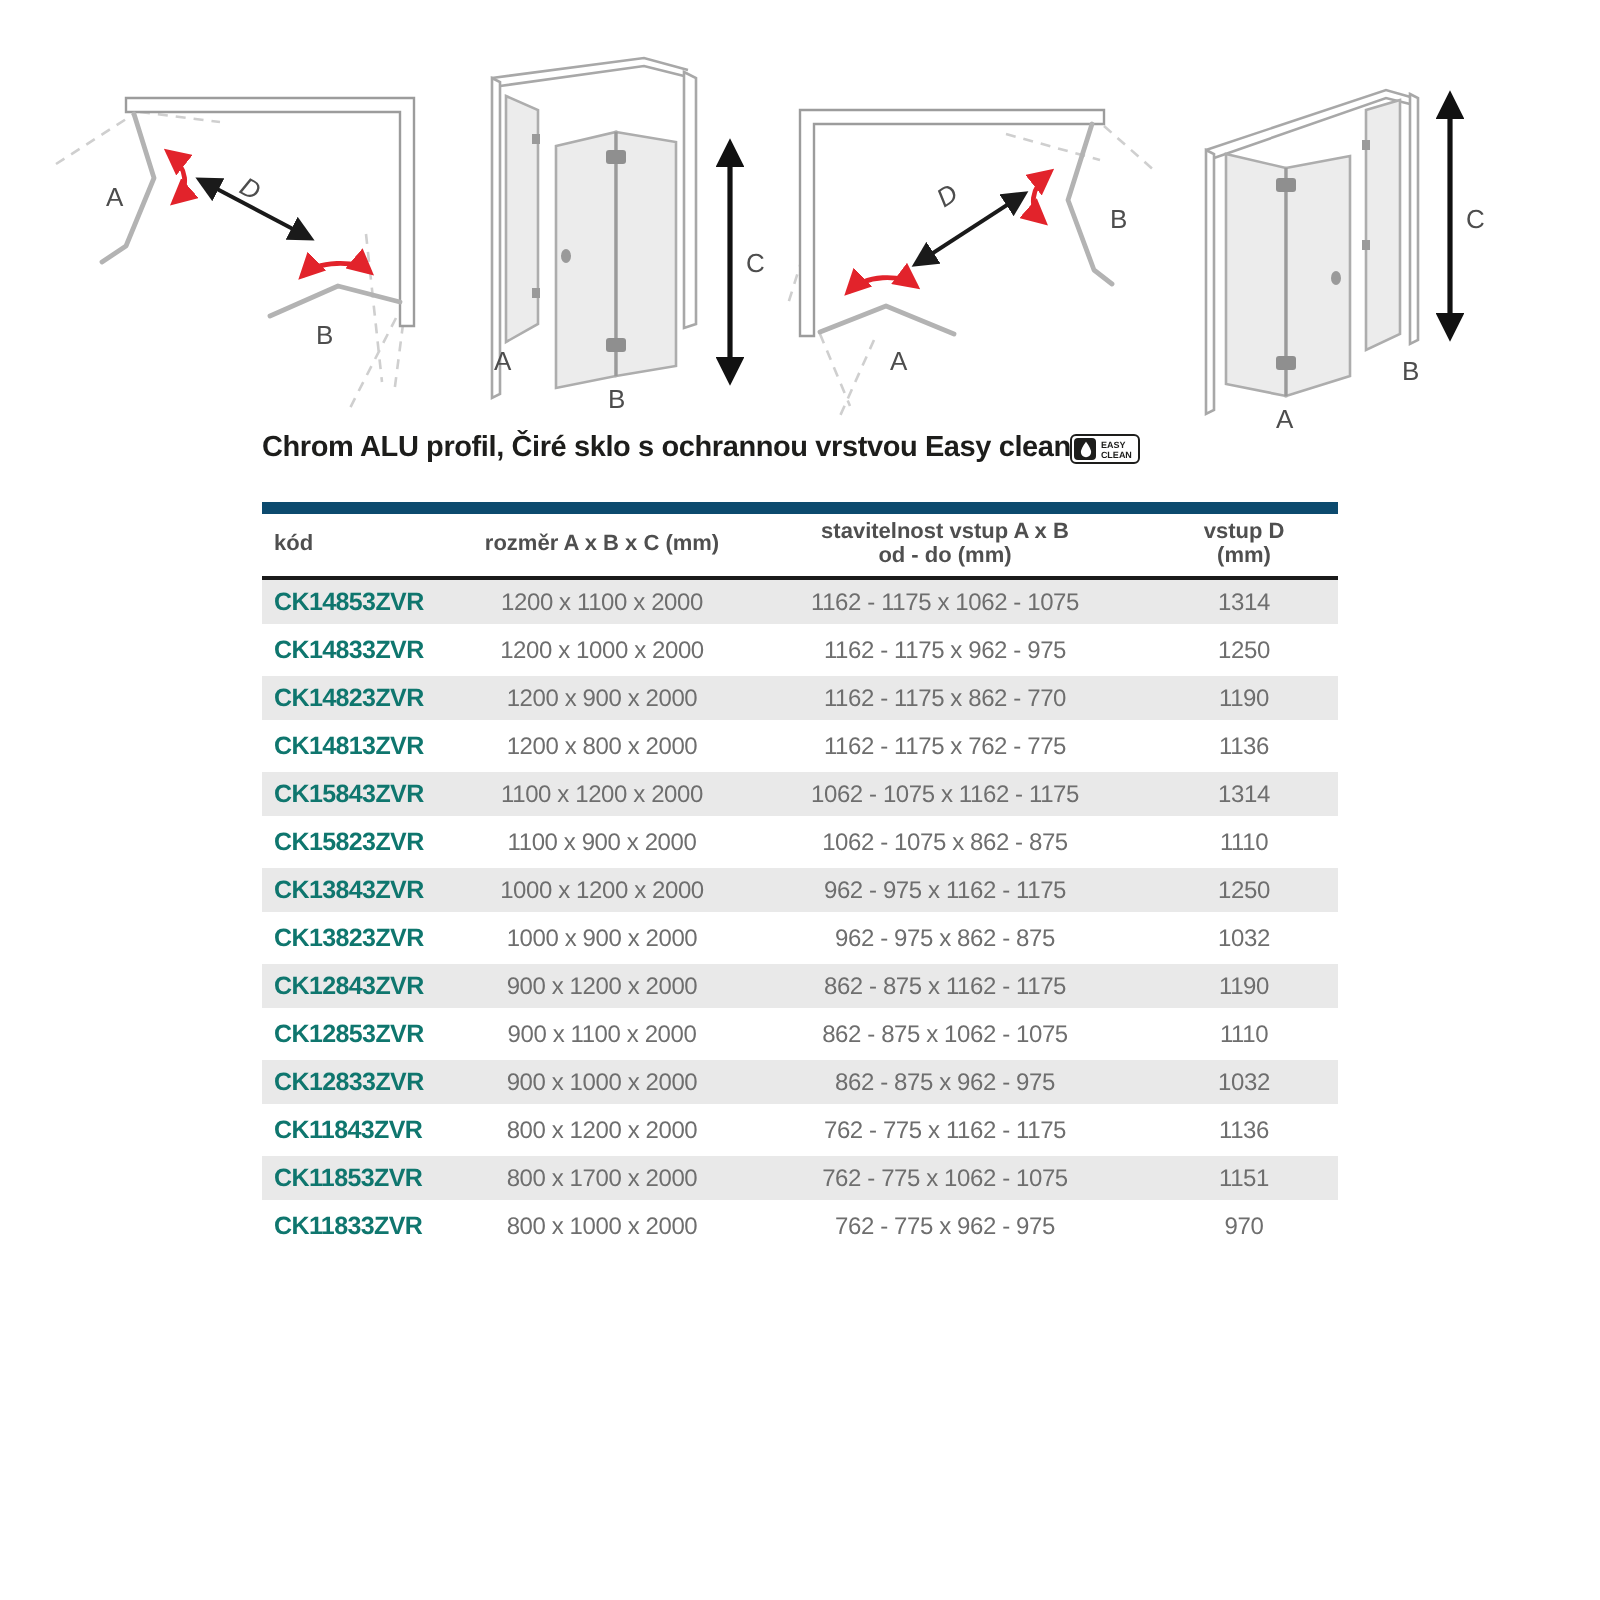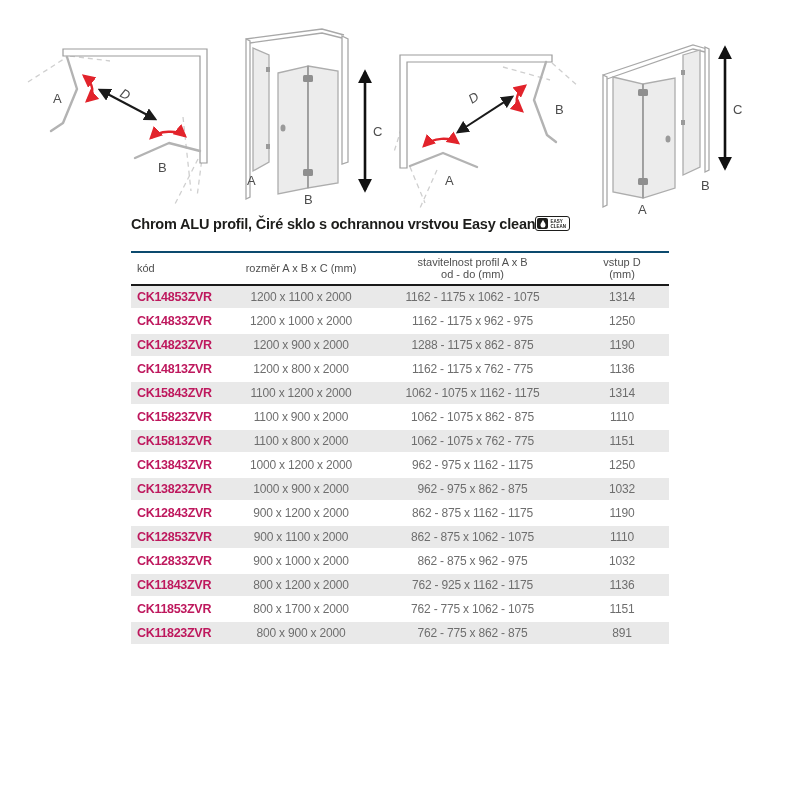--- a/index.html
+++ b/index.html
@@ -1,36 +1,36 @@
 <!DOCTYPE html>
 <html><head>
 <meta charset="utf-8">
 <style>
   html,body{margin:0;padding:0;background:#fff;}
   .page{position:relative;width:800px;height:800px;background:#fff;overflow:hidden;
         font-family:"Liberation Sans",sans-serif;}
   .diag{position:absolute;}
   .dlabel{font-family:"Liberation Sans",sans-serif;font-size:13px;fill:#4d4d4d;}
   .dlabel-i{font-style:italic;}
-  .title-row{position:absolute;left:131px;top:216px;display:flex;align-items:flex-start;gap:0;}
+  .title-row{position:absolute;left:131px;top:216px;display:flex;align-items:flex-end;gap:0;}
   .page-title{margin:0;font-size:14.5px;font-weight:bold;color:#1d1d1b;letter-spacing:-0.2px;}
   .badge{display:inline-flex;align-items:center;gap:2px;border:1px solid #1d1d1b;
          border-radius:3px;padding:1px 3px 1px 1px;height:15px;box-sizing:border-box;}
   .badge-sq{width:11px;height:11px;background:#1d1d1b;border-radius:2px;display:flex;
             align-items:center;justify-content:center;}
   .badge-txt{font-size:4.5px;line-height:5px;font-weight:bold;color:#1d1d1b;letter-spacing:0;}
   table.spec{position:absolute;left:131px;top:251px;width:538px;border-collapse:collapse;
              table-layout:fixed;}
-  table.spec th{font-weight:normal;font-size:11px;color:#4f4f4f;border-top:2px solid #0c4a6e;
+  table.spec th{font-weight:bold;font-size:11px;color:#4f4f4f;border-top:6px solid #0c4a6e;
                 border-bottom:2px solid #1a1a1a;padding:3px 0 4px;text-align:center;
                 vertical-align:middle;line-height:12px;}
   table.spec th.c-code{text-align:left;padding-left:6px;}
   table.spec td{height:22px;border-bottom:2px solid #fff;font-size:12px;color:#6e6e6e;
                 text-align:center;padding:0;letter-spacing:-0.2px;white-space:nowrap;}
-  table.spec td.c-code{text-align:left;padding-left:6px;font-weight:bold;color:#be185d;
+  table.spec td.c-code{text-align:left;padding-left:6px;font-weight:bold;color:#0f766e;
                        font-size:12.5px;letter-spacing:-0.3px;}
   table.spec tbody tr:nth-child(odd) td{background:#e9e9e9;}
 </style>
 </head>
 <body>
 
 <div class="page">
 
   <svg class="diag" style="left:20px;top:40px" width="200" height="172" viewBox="0 0 200 172">
     <defs>
@@ -160,21 +160,21 @@
         <col style="width:101px">
         <col style="width:138px">
         <col style="width:205px">
         <col style="width:94px">
       </colgroup>
     <thead>
       <tr>
         <th class="c-code">kód</th>
         <th class="c-size">rozměr A x B x C (mm)</th>
         <th class="c-adj">
-          <div>stavitelnost profil A x B</div>
+          <div>stavitelnost vstup A x B</div>
           <div>od - do (mm)</div>
         </th>
         <th class="c-entry">
           <div>vstup D</div>
           <div>(mm)</div>
         </th>
       </tr>
     </thead>
     <tbody>
       <tr>
@@ -185,21 +185,21 @@
         </tr>
       <tr>
           <td class="c-code">CK14833ZVR</td>
           <td>1200 x 1000 x 2000</td>
           <td>1162 - 1175 x 962 - 975</td>
           <td>1250</td>
         </tr>
       <tr>
           <td class="c-code">CK14823ZVR</td>
           <td>1200 x 900 x 2000</td>
-          <td>1288 - 1175 x 862 - 875</td>
+          <td>1162 - 1175 x 862 - 770</td>
           <td>1190</td>
         </tr>
       <tr>
           <td class="c-code">CK14813ZVR</td>
           <td>1200 x 800 x 2000</td>
           <td>1162 - 1175 x 762 - 775</td>
           <td>1136</td>
         </tr>
       <tr>
           <td class="c-code">CK15843ZVR</td>
@@ -207,26 +207,20 @@
           <td>1062 - 1075 x 1162 - 1175</td>
           <td>1314</td>
         </tr>
       <tr>
           <td class="c-code">CK15823ZVR</td>
           <td>1100 x 900 x 2000</td>
           <td>1062 - 1075 x 862 - 875</td>
           <td>1110</td>
         </tr>
       <tr>
-          <td class="c-code">CK15813ZVR</td>
-          <td>1100 x 800 x 2000</td>
-          <td>1062 - 1075 x 762 - 775</td>
-          <td>1151</td>
-        </tr>
-      <tr>
           <td class="c-code">CK13843ZVR</td>
           <td>1000 x 1200 x 2000</td>
           <td>962 - 975 x 1162 - 1175</td>
           <td>1250</td>
         </tr>
       <tr>
           <td class="c-code">CK13823ZVR</td>
           <td>1000 x 900 x 2000</td>
           <td>962 - 975 x 862 - 875</td>
           <td>1032</td>
@@ -245,31 +239,31 @@
         </tr>
       <tr>
           <td class="c-code">CK12833ZVR</td>
           <td>900 x 1000 x 2000</td>
           <td>862 - 875 x 962 - 975</td>
           <td>1032</td>
         </tr>
       <tr>
           <td class="c-code">CK11843ZVR</td>
           <td>800 x 1200 x 2000</td>
-          <td>762 - 925 x 1162 - 1175</td>
+          <td>762 - 775 x 1162 - 1175</td>
           <td>1136</td>
         </tr>
       <tr>
           <td class="c-code">CK11853ZVR</td>
           <td>800 x 1700 x 2000</td>
           <td>762 - 775 x 1062 - 1075</td>
           <td>1151</td>
         </tr>
       <tr>
-          <td class="c-code">CK11823ZVR</td>
-          <td>800 x 900 x 2000</td>
-          <td>762 - 775 x 862 - 875</td>
-          <td>891</td>
+          <td class="c-code">CK11833ZVR</td>
+          <td>800 x 1000 x 2000</td>
+          <td>762 - 775 x 962 - 975</td>
+          <td>970</td>
         </tr>
     </tbody>
   </table>
 
 </div>
 
 </body></html>

